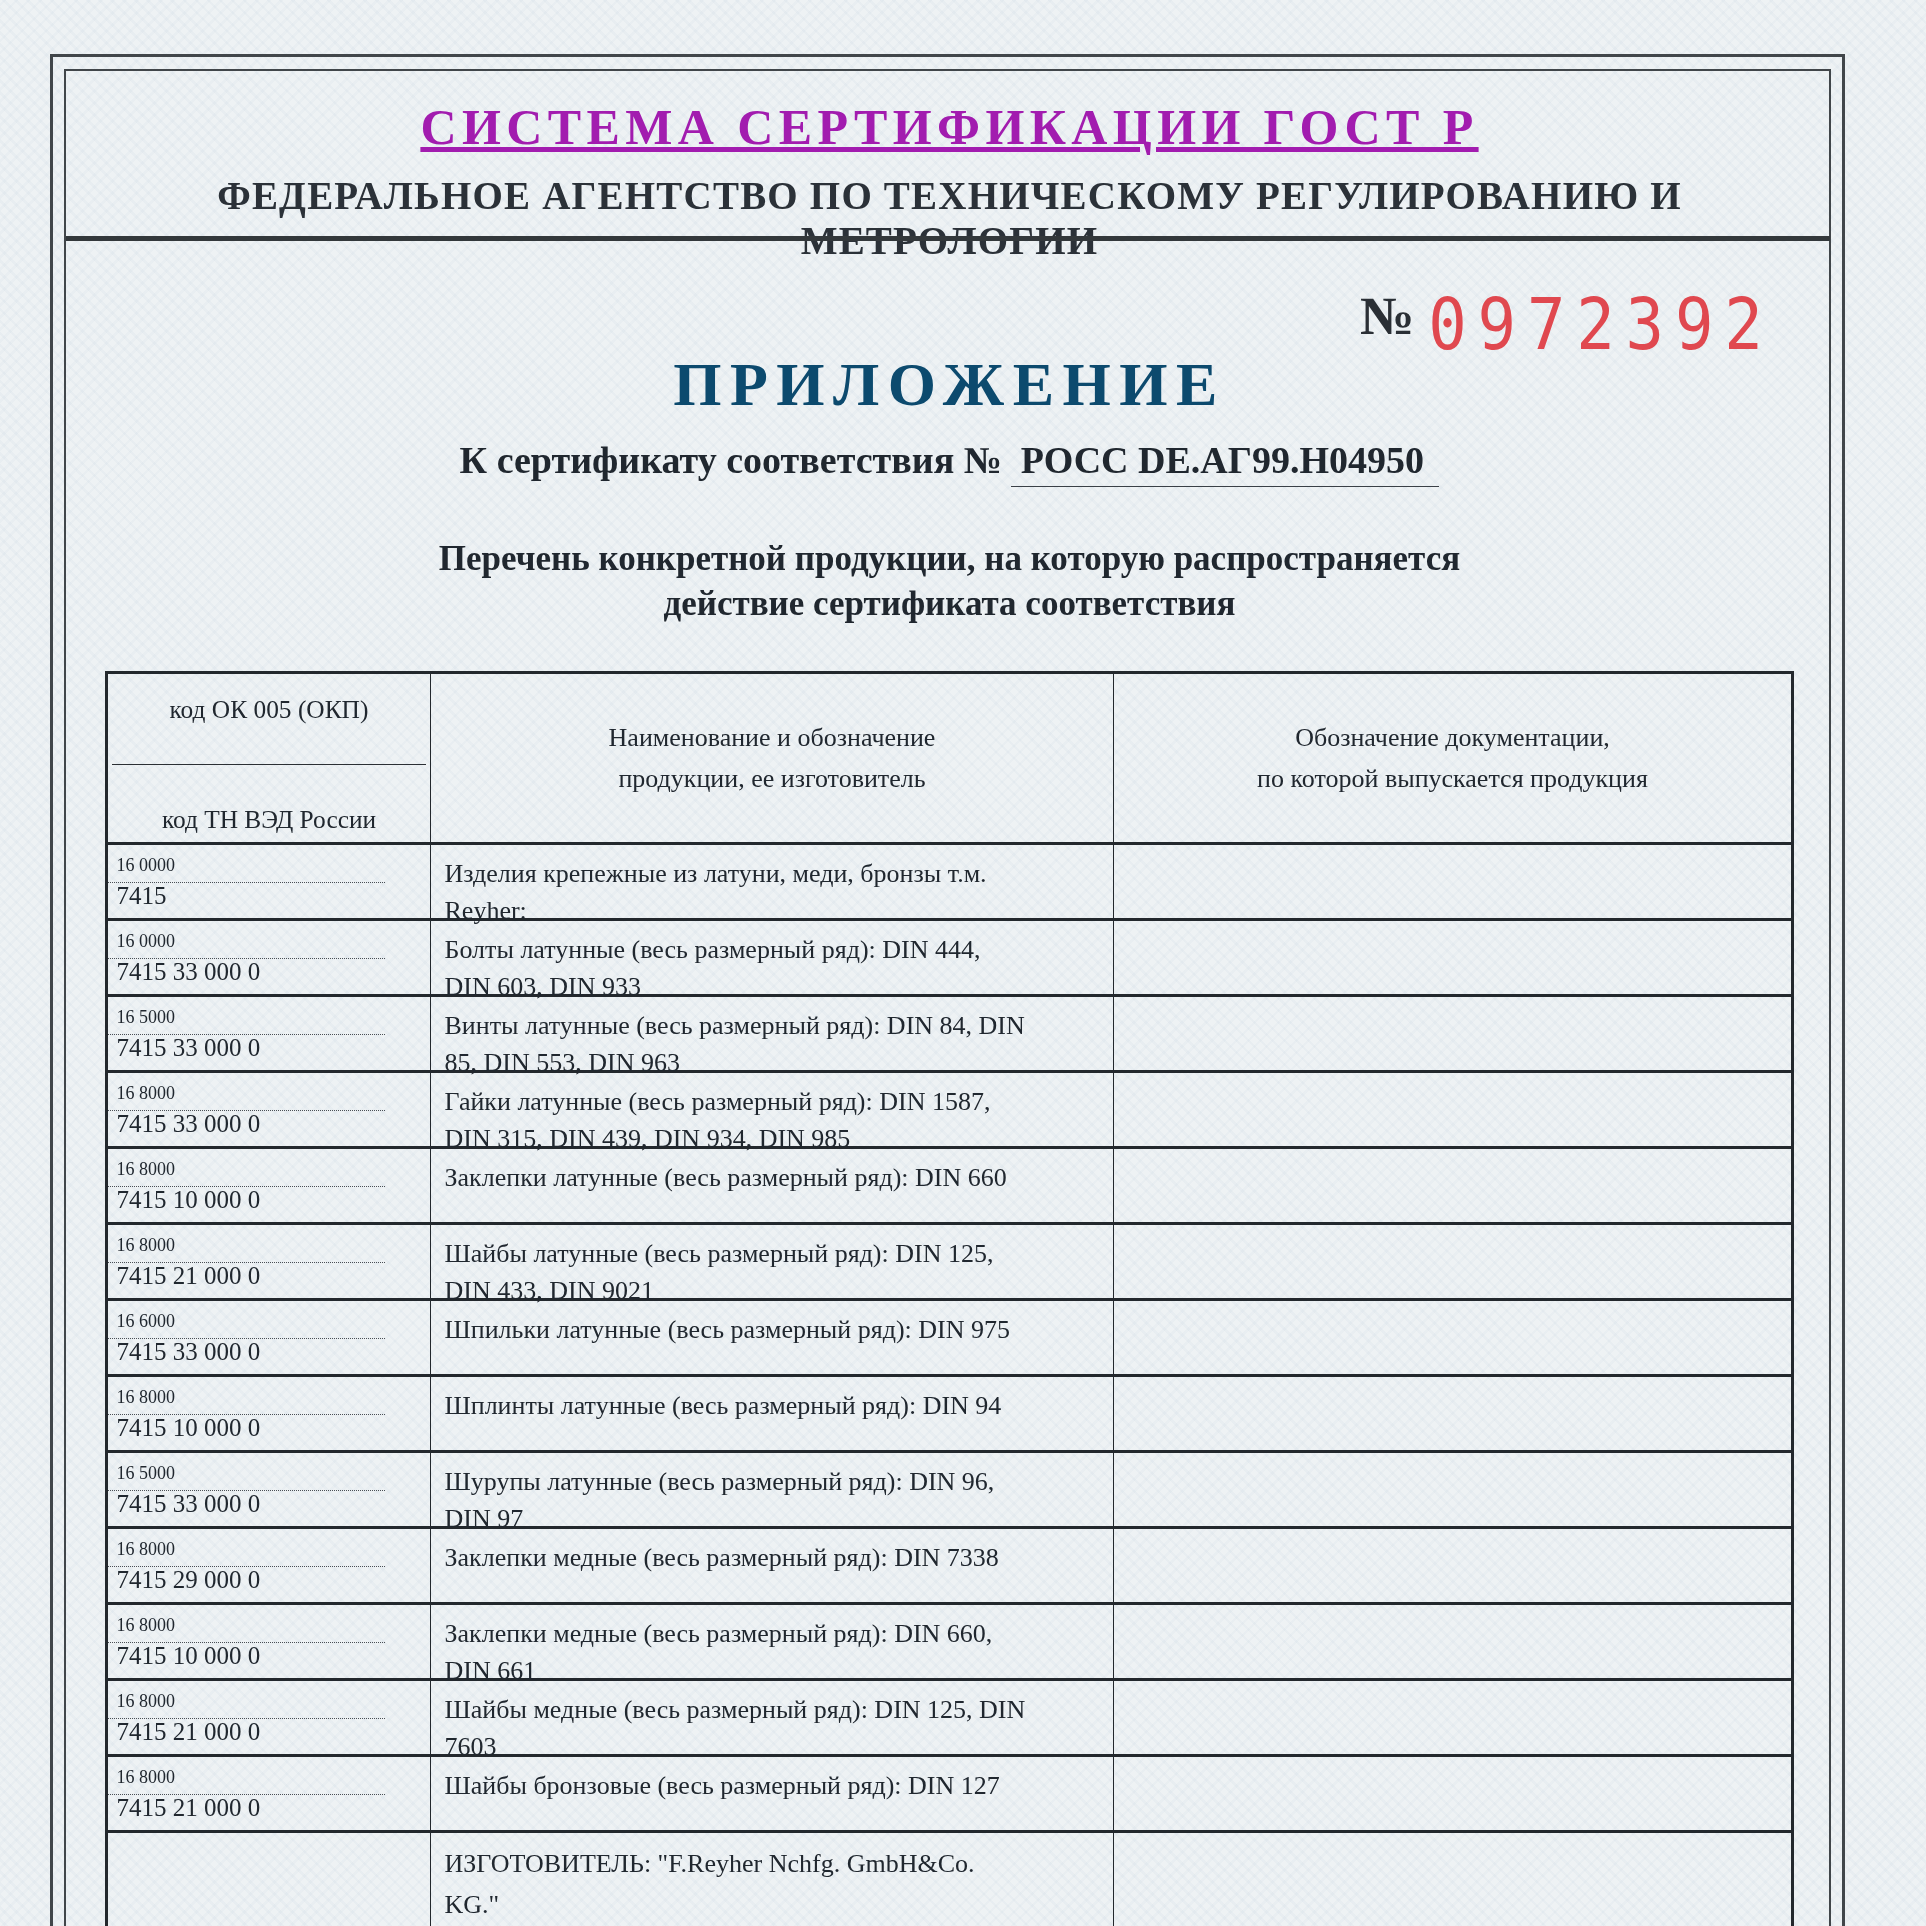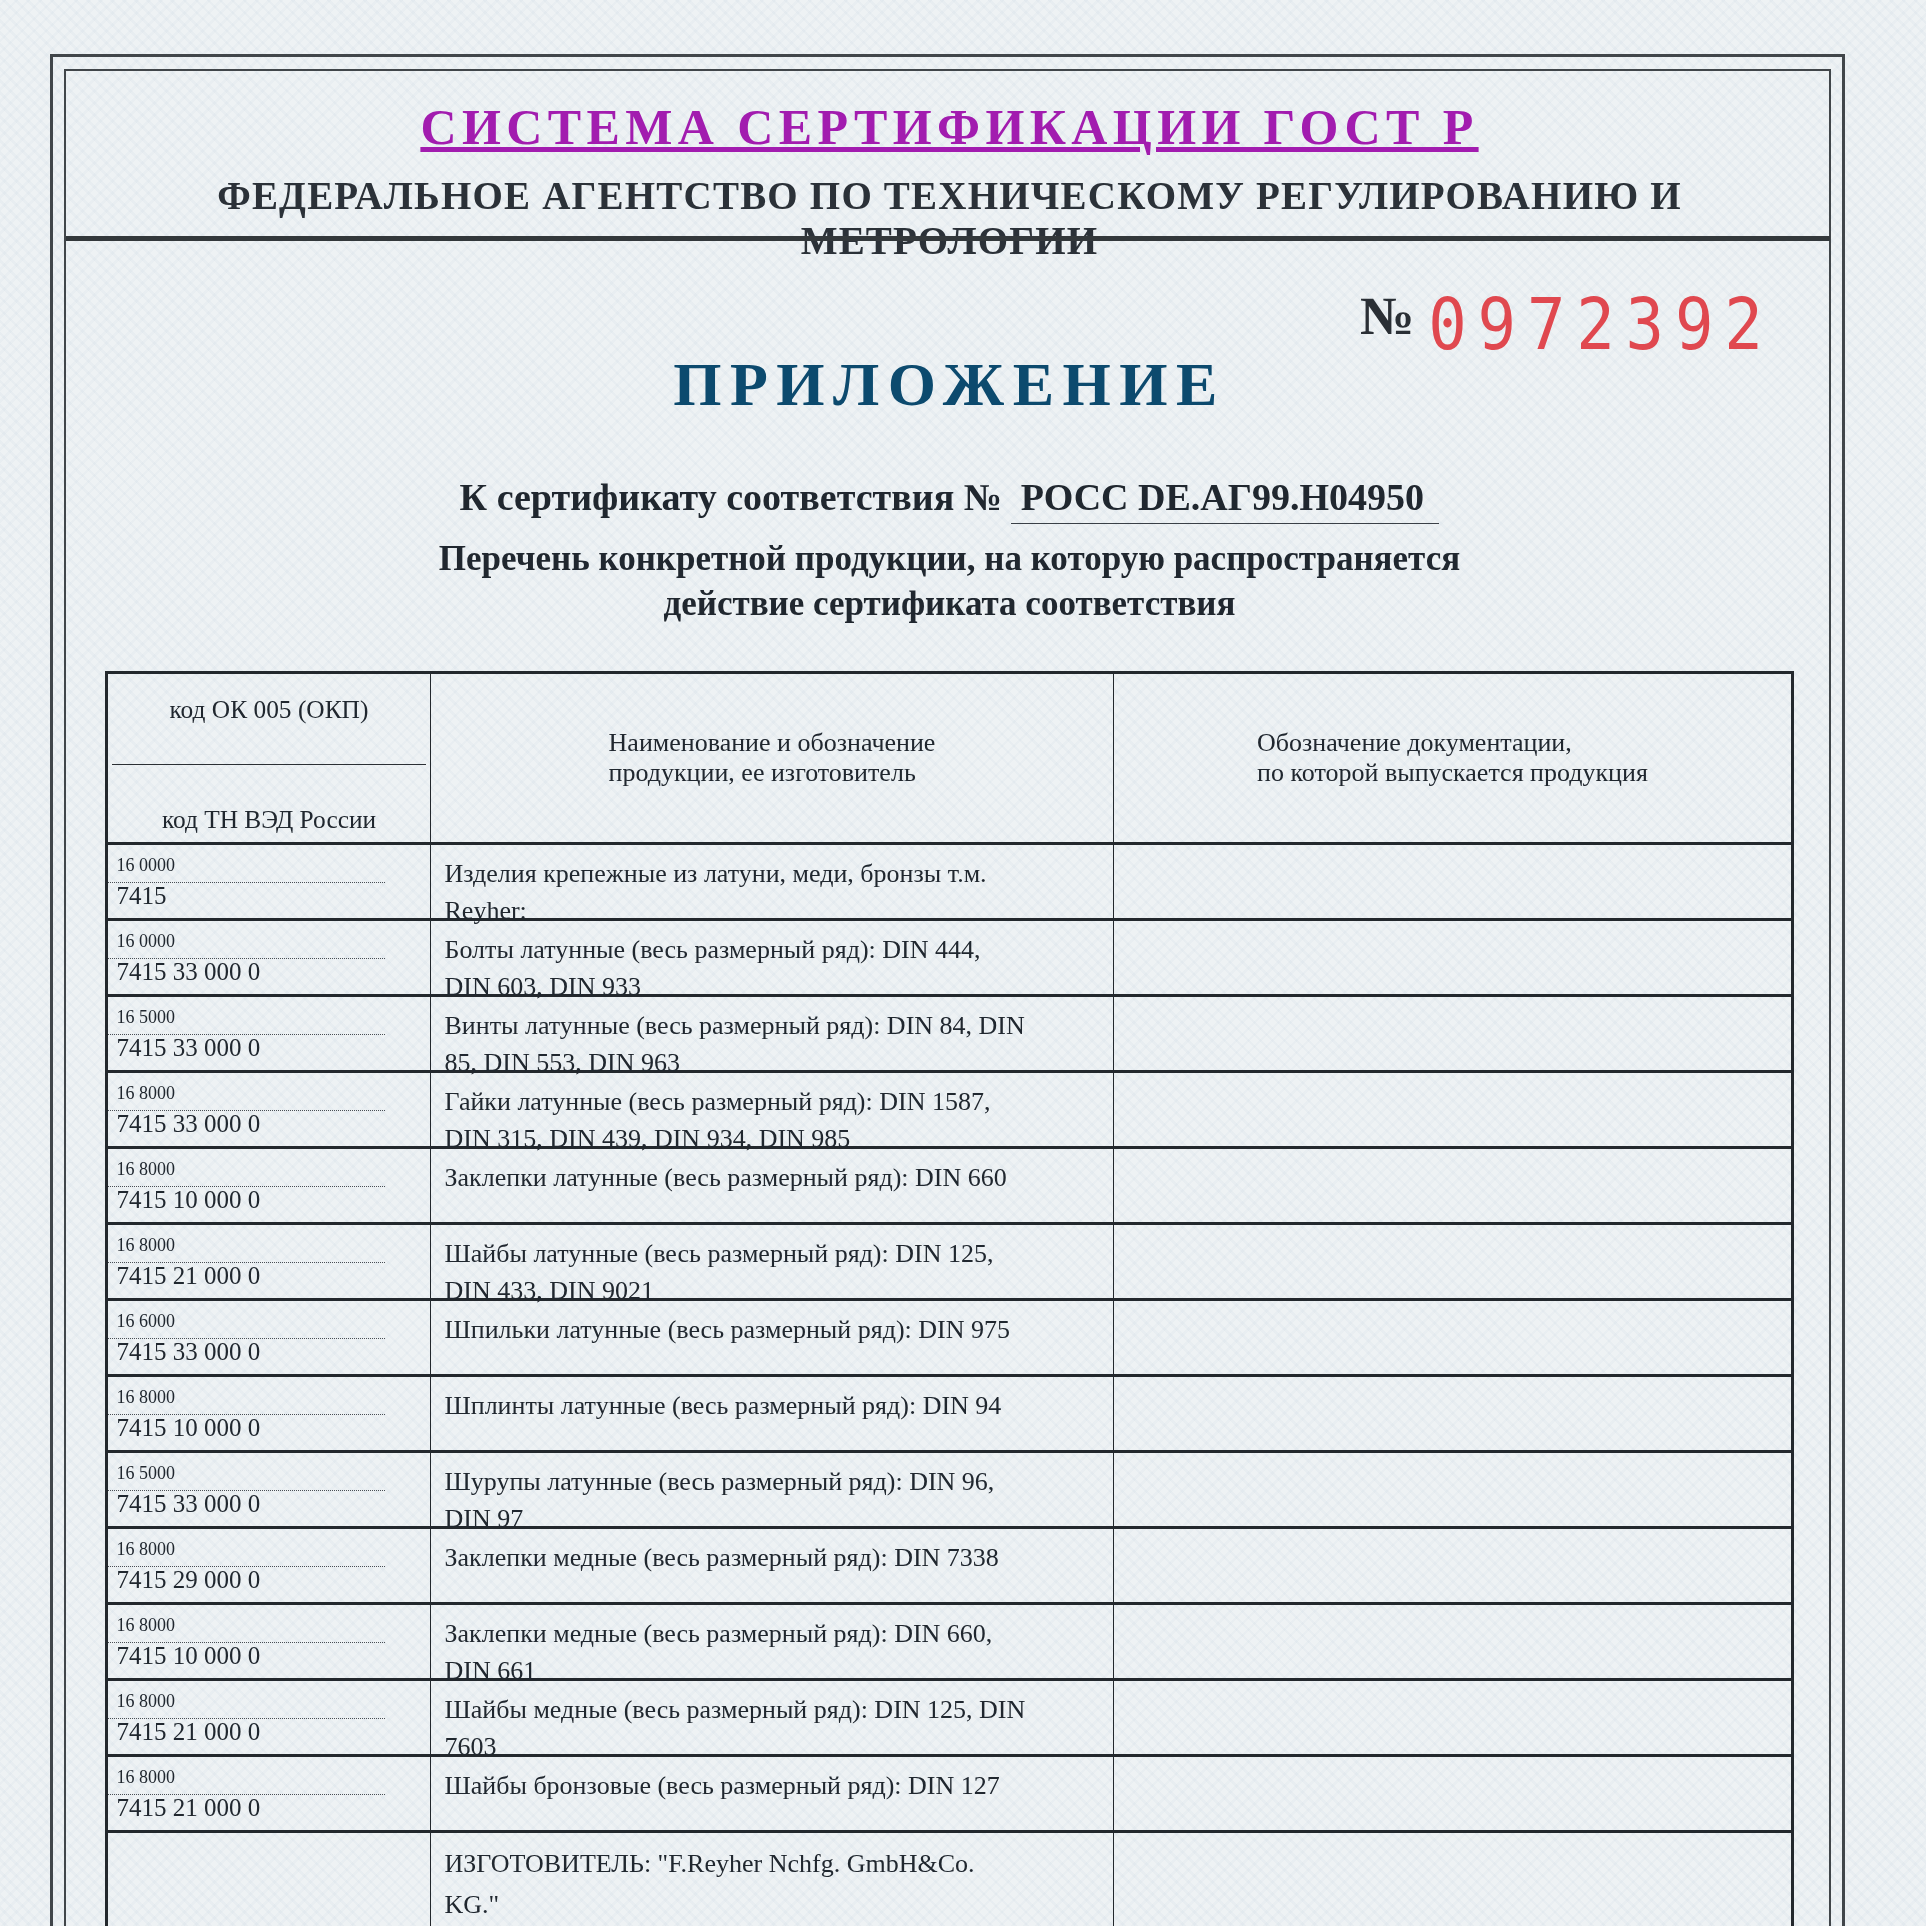--- a/index.html
+++ b/index.html
@@ -25,21 +25,21 @@
   .hdr2 { top:173px; font-size:39px; font-weight:bold; letter-spacing:1.2px; color:#2b3138; }
   .hdr-rule { position:absolute; left:66px; top:236px; width:1764px; height:5px; background:#33383b; }
 
   .num-block { position:absolute; left:1360px; top:289px; display:flex; align-items:flex-start; gap:14px; }
   .num-sign { font-size:54px; font-weight:bold; color:#2a2f35; line-height:1; }
   .num-value { font-family:"DejaVu Sans Mono",monospace; font-size:64px; line-height:1;
     color:#e0484f; letter-spacing:10.8px; transform:scaleY(1.12); transform-origin:top; }
 
   .title { top:349px; font-size:62px; font-weight:bold; letter-spacing:8.5px; color:#0c4a6e; }
 
-  .cert-line { top:475px; font-size:38px; font-weight:bold; }
+  .cert-line { top:438px; font-size:38px; font-weight:bold; }
   .cert-val { border-bottom:1.9px solid #3a4047; padding:0 15.4px 5.4px 9.2px; }
 
   .scope1 { top:539px; font-size:35px; font-weight:bold; }
   .scope2 { top:584px; font-size:35px; font-weight:bold; }
 
   .table { position:absolute; left:105px; top:671px; width:1689px;
     border:3.5px solid #23282d; box-sizing:border-box; }
   .tr { display:flex; border-bottom:3.1px solid #23282d; box-sizing:border-box; }
   .tr:last-child { border-bottom:none; }
   .tr.h { height:171px; border-bottom:3.9px solid #23282d; }
@@ -47,21 +47,21 @@
   .tr.m { height:129px; }
   .td { box-sizing:border-box; }
   .c1 { width:323px; border-right:1.9px solid #23282d; position:relative; }
   .c2 { width:683px; border-right:1.9px solid #23282d; padding:10px 9.6px 0 13.5px;
     font-size:26px; line-height:37px; white-space:pre-line; }
   .c3 { flex:1; }
   .h .c1 { display:flex; flex-direction:column; justify-content:space-between;
     text-align:center; font-size:25.4px; padding:21px 3.9px 18.5px 3.9px;gap:40px; }
   .h .c1 .divider { border-top:1.5px solid #2a2f34; width:100%; }
   .h .c2, .h .c3 { display:flex; align-items:center; justify-content:center;
-    font-size:26px; line-height:30px; white-space:pre-line; padding:0; }
+    text-align:center; font-size:26px; line-height:41px; white-space:pre-line; padding:0; }
   .code1 { position:absolute; top:10px; left:8.5px; font-size:18px; }
   .code2 { position:absolute; bottom:7.7px; left:8.5px; font-size:25px; }
   .dots { position:absolute; top:50%; left:0; width:86%; border-top:1.5px dotted #4a4f55; }
   .tr.m .c2 { line-height:41px; }
 </style>
 </head>
 <body>
 
 <div class="page">
   <div class="frame-outer"></div>

